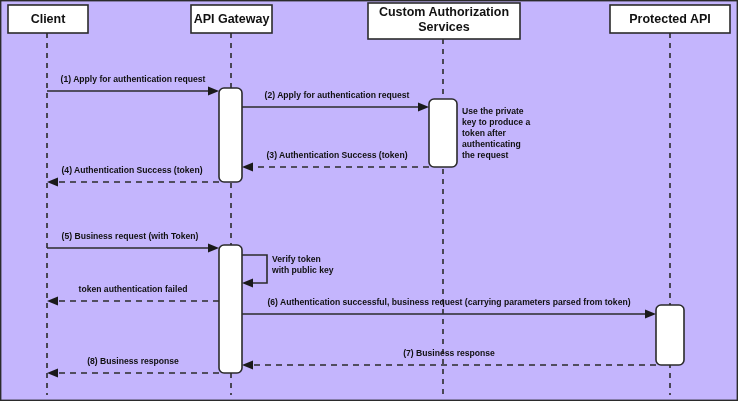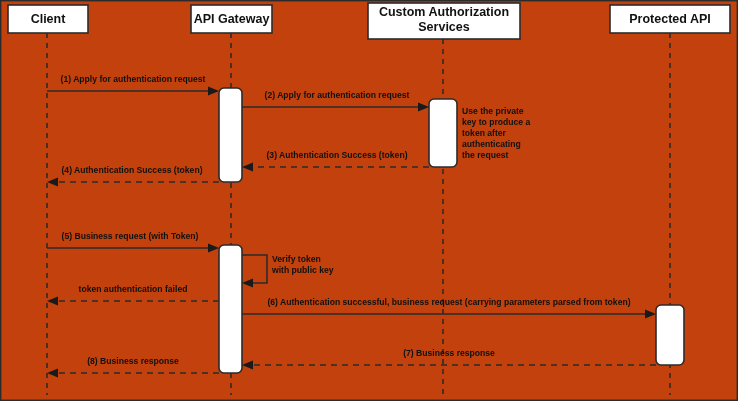--- a/index.html
+++ b/index.html
@@ -7,21 +7,21 @@
     padding: 0;
     background: #ffffff;
   }
   body {
     font-family: "Liberation Sans", sans-serif;
   }
   #diagram-root {
     position: relative;
     width: 738px;
     height: 401px;
-    background: #c2410c;
+    background: #c4b5fd;
     overflow: hidden;
   }
   #diagram-svg {
     position: absolute;
     left: 0;
     top: 0;
     width: 738px;
     height: 401px;
   }
   .lifeline-box {

